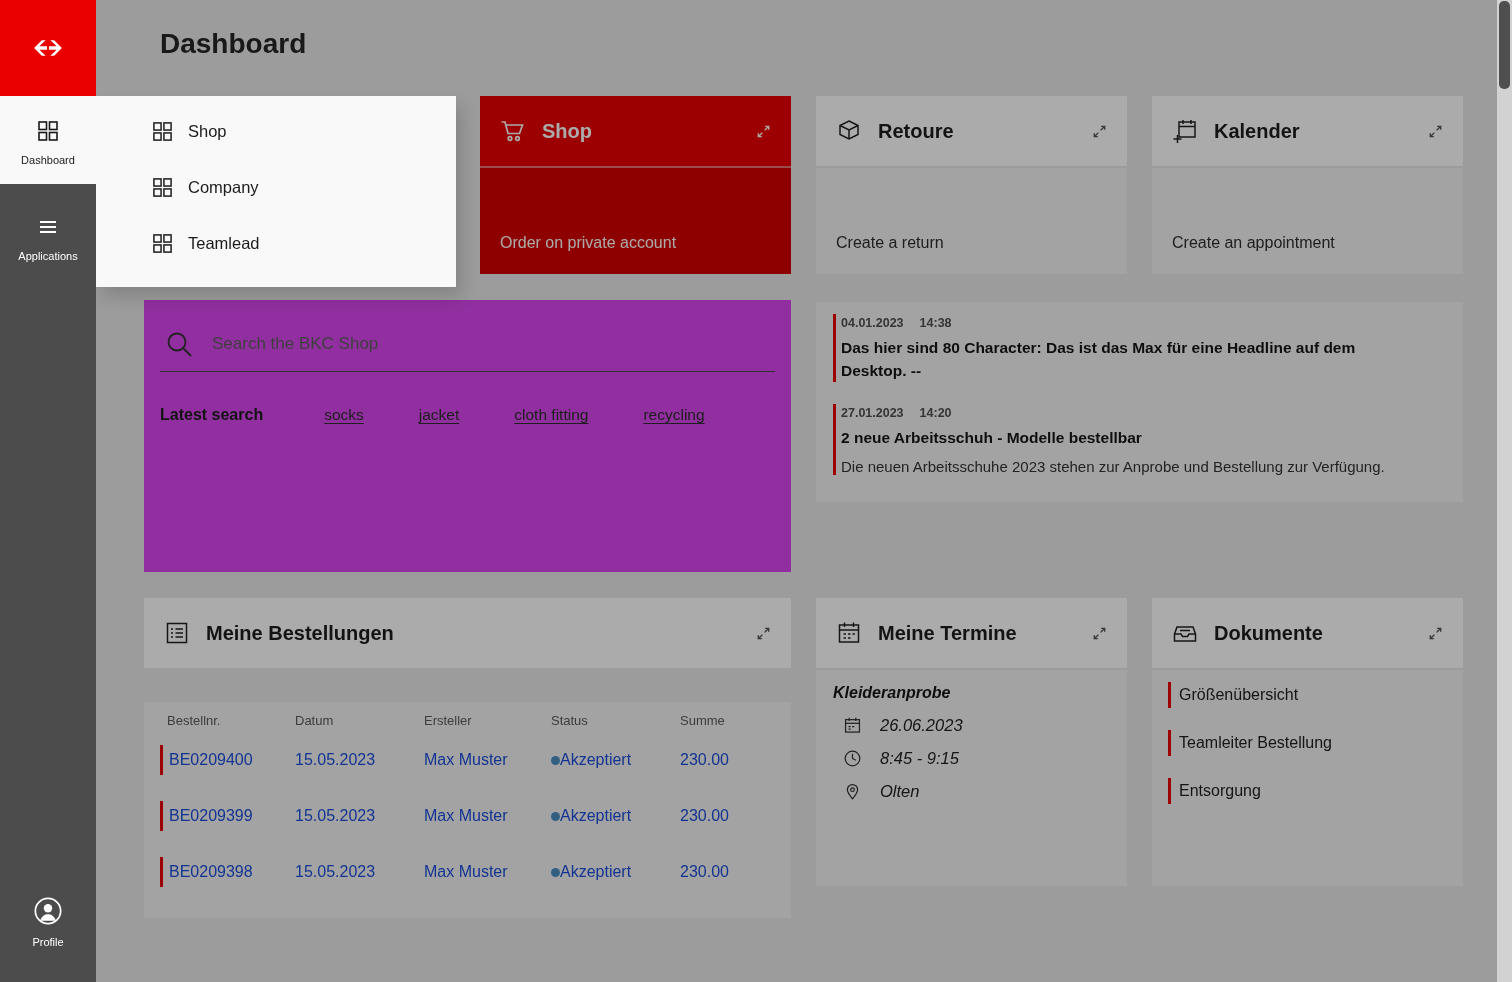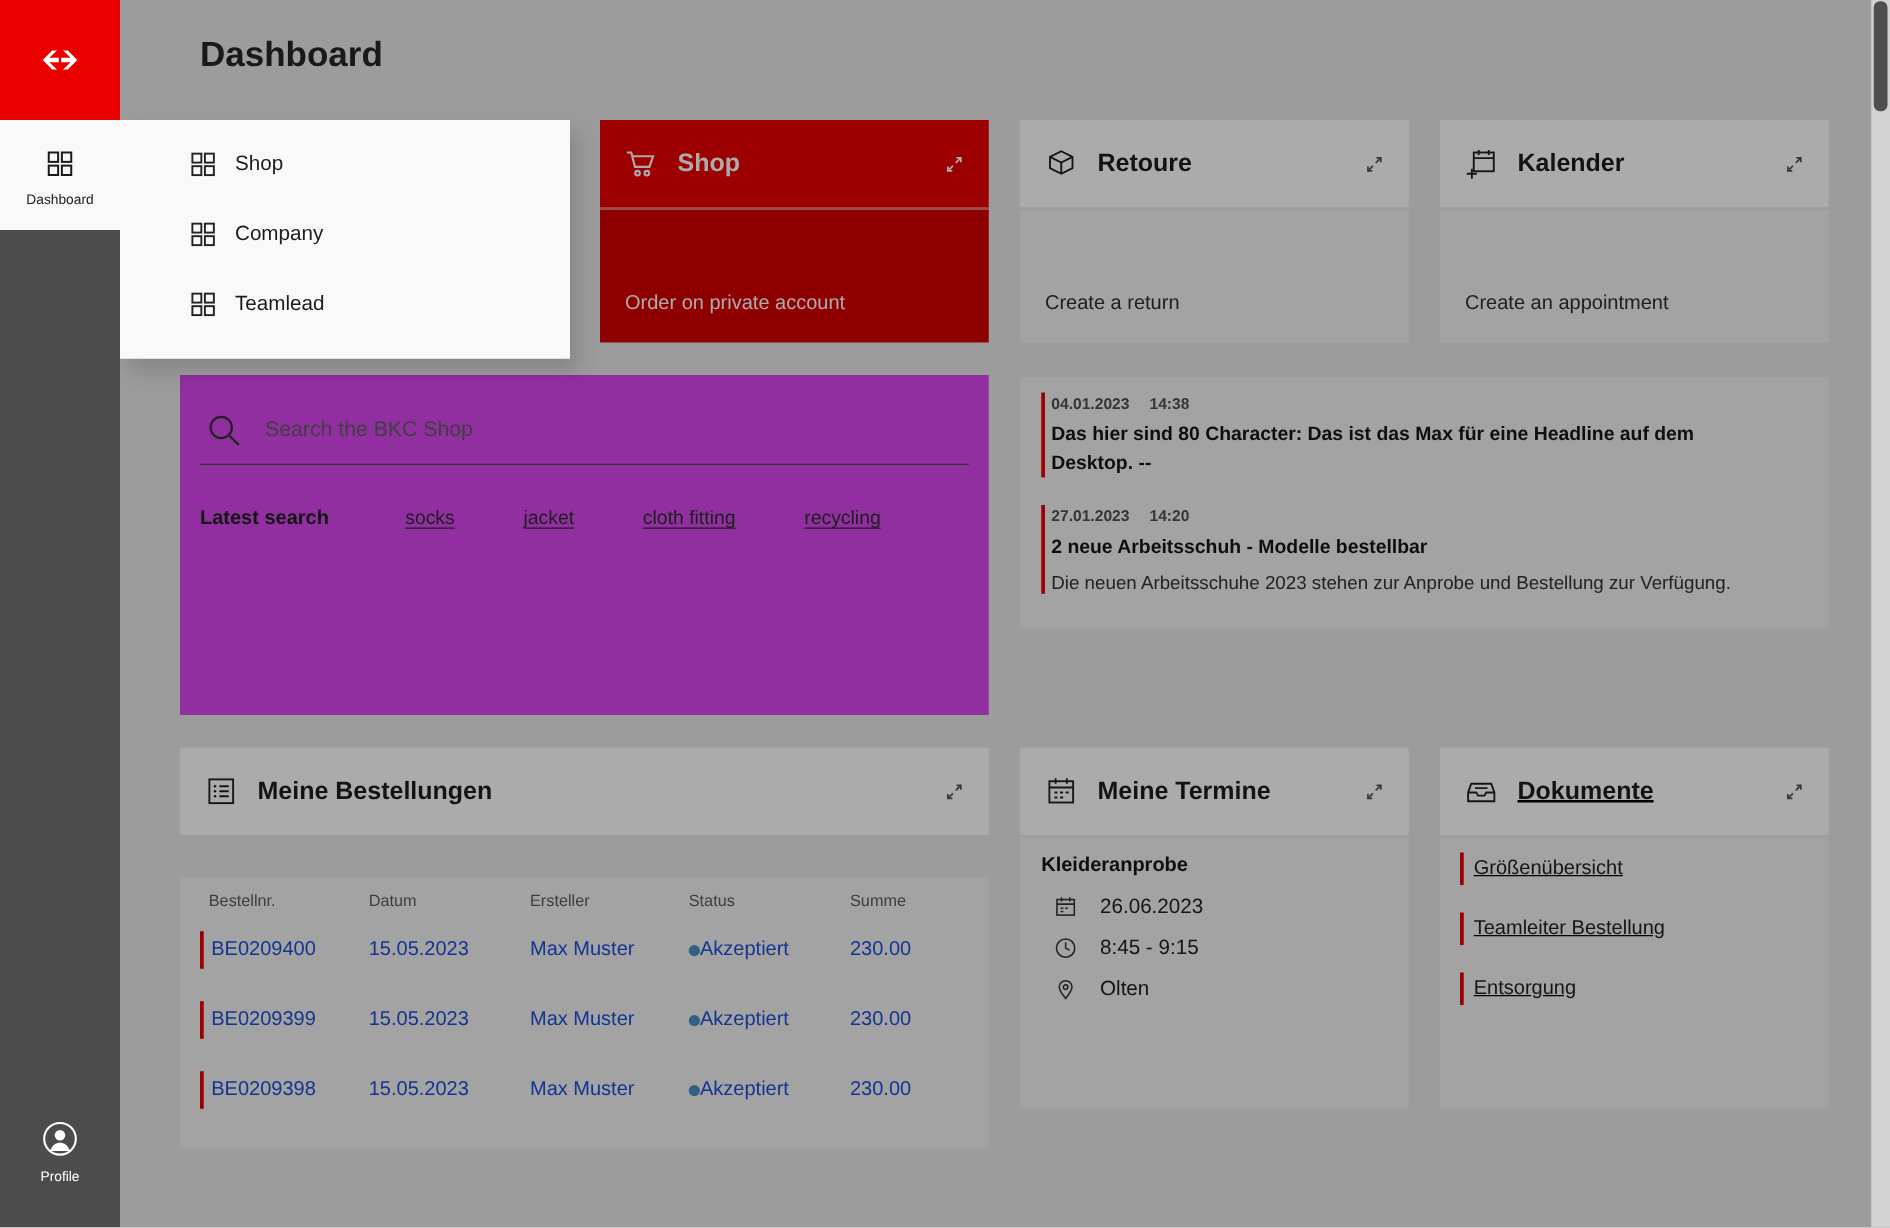--- a/index.html
+++ b/index.html
@@ -59,21 +59,21 @@
   .card.red .card-body { background:#d40000; border-top-color:rgba(255,255,255,0.45); }
   .card.red .card-title, .card.red .hdr-icon, .card.red .expand { color:#fff; }
 
   #card-shop     { left:480px;  top:96px;  width:311px; height:178px; cursor:pointer; }
   #card-retoure  { left:816px;  top:96px;  width:311px; height:178px; cursor:pointer; }
   #card-kalender { left:1152px; top:96px;  width:311px; height:178px; cursor:pointer; }
   #card-search   { left:144px;  top:300px; width:647px; height:272px; background:#d946ef; }
   #card-news     { left:816px;  top:300px; width:647px; height:272px; }
   #card-orders   { left:144px;  top:598px; width:647px; height:288px; }
   #card-termine  { left:816px;  top:598px; width:311px; height:288px; }
-  #card-doks     { left:1152px; top:598px; width:311px; height:288px;text-decoration:underline; }
+  #card-doks     { left:1152px; top:598px; width:311px; height:288px; }
 
   .tile-action { height:100%; display:flex; align-items:flex-end;
     padding:0 20px 22px; font-size:16px; color:#2e2e2e; }
   .card.red .tile-action { color:#fff; }
 
   
   .search-box { margin:16px 16px 0; height:56px; border-bottom:1px solid #4a4a4a;
     display:flex; align-items:center; gap:18px; padding-left:4px; }
   .search-box svg { width:30px; height:30px; color:#333; flex:0 0 auto; }
   .search-input { flex:1; border:none; background:transparent; outline:none;
@@ -100,21 +100,21 @@
     grid-template-columns:135px 129px 127px 129px 1fr; align-items:center; }
   .orders-head { padding-top:6px; height:30px; font-size:13px; color:#5a5a5a; }
   .orders-head .oc-id { padding-left:7px; }
   .orders-row { height:56px; font-size:16px; color:#1d4ed8; cursor:pointer; }
   .orders-row .oc-id { border-left:3px solid var(--accent,#eb0000);
     padding-left:6px; height:30px; display:flex; align-items:center; }
   .oc-status { display:flex; align-items:center; gap:0; }
   .dot { width:9px; height:9px; border-radius:50%; background:var(--status-dot,#4a90c4); }
 
   
-  .termine-body { padding:14px 16px 0 17px; }
+  .termine-body { padding:14px 16px 0 17px;font-style:italic; }
   .event-title { font-size:16px; font-weight:bold; color:#161616; }
   .detail { display:flex; align-items:center; gap:18px; padding-left:10px; margin-top:14px; }
   .detail:first-of-type { margin-top:22px; }
   .detail svg { width:19px; height:19px; color:#333; flex:0 0 auto; }
   .detail-text { font-size:16.5px; color:#222; }
 
   
   .docs-body { padding:12px 16px 0; }
   .doc-item { border-left:3px solid var(--accent,#eb0000); padding-left:8px;
     height:26px; display:flex; align-items:center; font-size:16px; color:#222;
@@ -367,20 +367,26 @@
     </div>
     <div class="nav-item active">
       <svg viewBox="0 0 22 22" fill="none" stroke="currentColor" stroke-width="1.6">
         <rect x="2" y="2" width="7.5" height="7.5"></rect>
           <rect x="12.5" y="2" width="7.5" height="7.5"></rect>
           <rect x="2" y="12.5" width="7.5" height="7.5"></rect>
           <rect x="12.5" y="12.5" width="7.5" height="7.5"></rect>
       </svg>
       <div class="nav-label">Dashboard</div>
     </div>
+    <div class="nav-item applications">
+      <svg viewBox="0 0 22 22" fill="none" stroke="currentColor" stroke-width="2">
+        <path d="M3 6 H19 M3 11 H19 M3 16 H19"></path>
+      </svg>
+      <div class="nav-label">Applications</div>
+    </div>
     <div class="nav-item profile">
       <svg viewBox="0 0 32 32" fill="none" stroke="currentColor" stroke-width="1.8">
         <circle cx="16" cy="16" r="13.5"></circle>
         <circle cx="16" cy="13" r="4.5" fill="currentColor" stroke="none"></circle>
         <path d="M7.5 26.5 c1.8-5 5-7 8.5-7 s6.7 2 8.5 7" fill="currentColor" stroke="none"></path>
       </svg>
       <div class="nav-label">Profile</div>
     </div>
   </aside>
 

